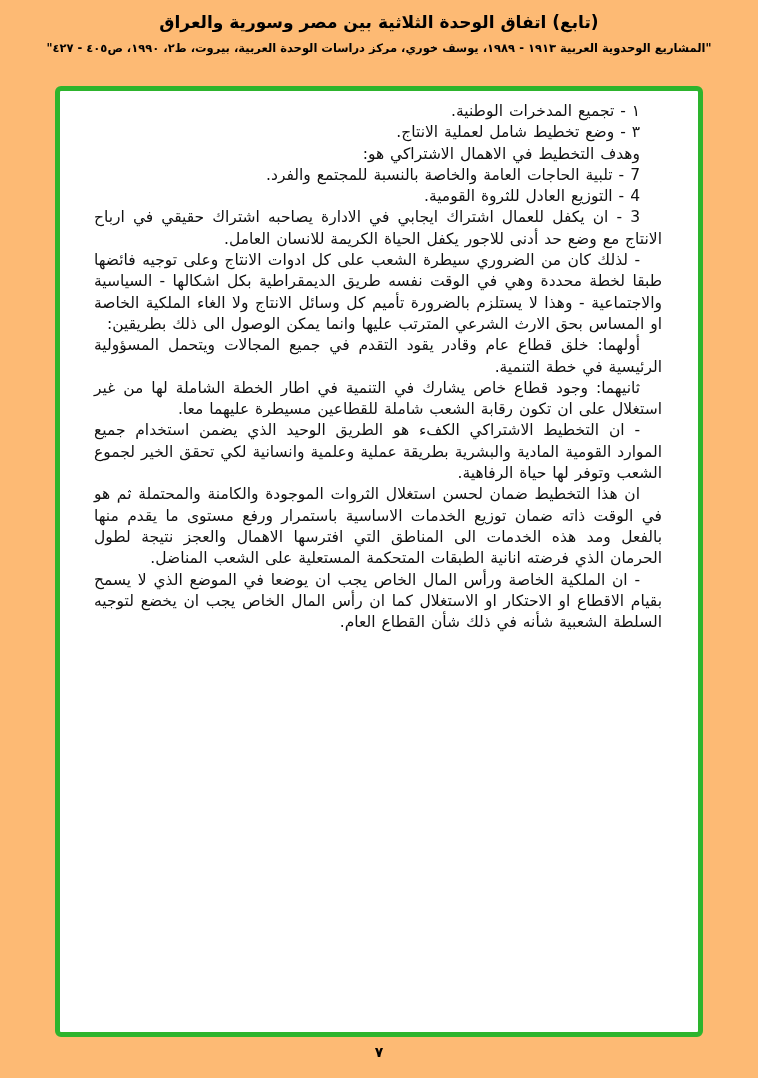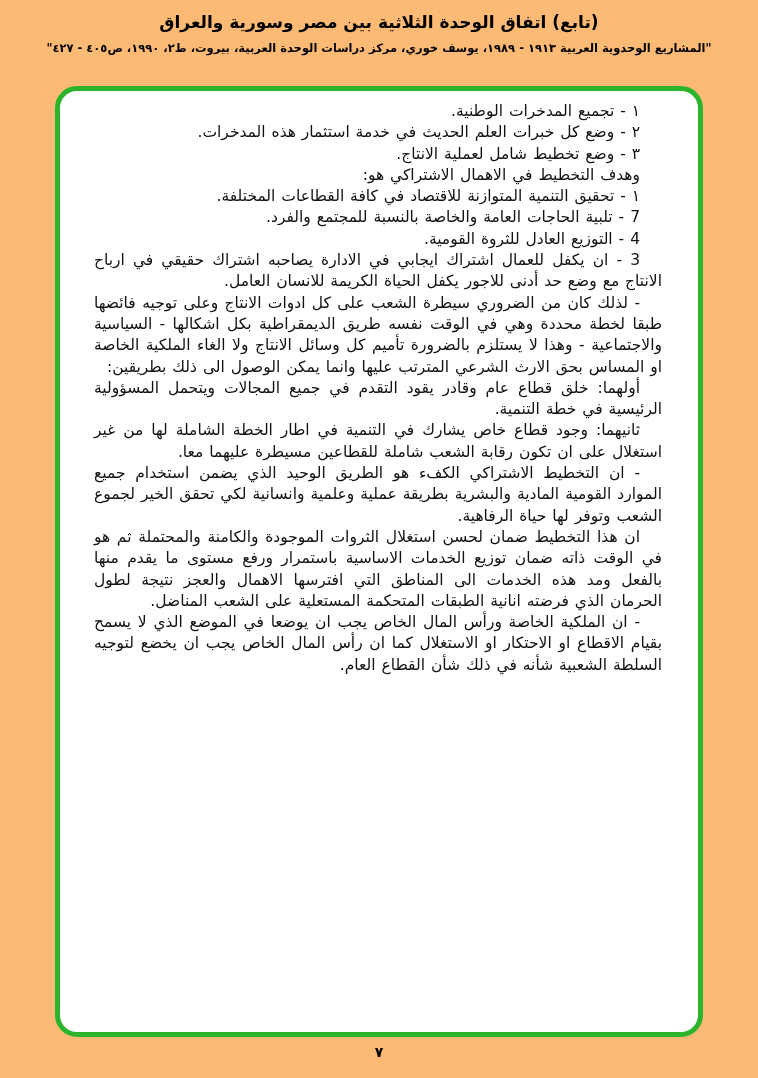--- a/index.html
+++ b/index.html
@@ -36,21 +36,21 @@
     font-weight: bold;
     color: #000000;
   }
   .content-box {
     position: absolute;
     left: 55px;
     top: 86px;
     width: 648px;
     height: 951px;
     border: 5px solid #2db42d;
-    border-radius: 22px;
+    border-radius: 6px;
     box-sizing: border-box;
     background: #ffffff;
   }
   .text-area {
     direction: rtl;
     height: 100%;
     box-sizing: border-box;
     padding: 10px 36px 8px 34px;
     overflow: hidden;
     font-size: 15.5px;
@@ -82,24 +82,22 @@
 <div class="page">
 
   <div class="doc-header">
     <h1 class="doc-title">(تابع) اتفاق الوحدة الثلاثية بين مصر وسورية والعراق</h1>
     <div class="doc-source">"المشاريع الوحدوية العربية ١٩١٣ - ١٩٨٩، يوسف خوري، مركز دراسات الوحدة العربية، بيروت، ط٢، ١٩٩٠، ص٤٠٥ - ٤٢٧"</div>
   </div>
 
   <div class="content-box" style="border-color: rgb(45, 180, 45);">
     <div class="text-area">
         <p class="para">١ - تجميع المدخرات الوطنية.</p>
-        <p class="para">٢ - وضع كل خبرات العلم الحديث في خدمة استثمار هذه المدخرات.</p>
         <p class="para">٣ - وضع تخطيط شامل لعملية الانتاج.</p>
         <p class="para">وهدف التخطيط في الاهمال الاشتراكي هو:</p>
-        <p class="para">١ - تحقيق التنمية المتوازنة للاقتصاد في كافة القطاعات المختلفة.</p>
         <p class="para">7 - تلبية الحاجات العامة والخاصة بالنسبة للمجتمع والفرد.</p>
         <p class="para">4 - التوزيع العادل للثروة القومية.</p>
         <p class="para">3 - ان يكفل للعمال اشتراك ايجابي في الادارة يصاحبه اشتراك حقيقي في ارباح الانتاج مع وضع حد أدنى للاجور يكفل الحياة الكريمة للانسان العامل.</p>
         <p class="para">- لذلك كان من الضروري سيطرة الشعب على كل ادوات الانتاج وعلى توجيه فائضها طبقا لخطة محددة وهي في الوقت نفسه طريق الديمقراطية بكل اشكالها - السياسية والاجتماعية - وهذا لا يستلزم بالضرورة تأميم كل وسائل الانتاج ولا الغاء الملكية الخاصة او المساس بحق الارث الشرعي المترتب عليها وانما يمكن الوصول الى ذلك بطريقين:</p>
         <p class="para">أولهما: خلق قطاع عام وقادر يقود التقدم في جميع المجالات ويتحمل المسؤولية الرئيسية في خطة التنمية.</p>
         <p class="para">ثانيهما: وجود قطاع خاص يشارك في التنمية في اطار الخطة الشاملة لها من غير استغلال على ان تكون رقابة الشعب شاملة للقطاعين مسيطرة عليهما معا.</p>
         <p class="para">- ان التخطيط الاشتراكي الكفء هو الطريق الوحيد الذي يضمن استخدام جميع الموارد القومية المادية والبشرية بطريقة عملية وعلمية وانسانية لكي تحقق الخير لجموع الشعب وتوفر لها حياة الرفاهية.</p>
         <p class="para">ان هذا التخطيط ضمان لحسن استغلال الثروات الموجودة والكامنة والمحتملة ثم هو في الوقت ذاته ضمان توزيع الخدمات الاساسية باستمرار ورفع مستوى ما يقدم منها بالفعل ومد هذه الخدمات الى المناطق التي افترسها الاهمال والعجز نتيجة لطول الحرمان الذي فرضته انانية الطبقات المتحكمة المستعلية على الشعب المناضل.</p>
         <p class="para">- ان الملكية الخاصة ورأس المال الخاص يجب ان يوضعا في الموضع الذي لا يسمح بقيام الاقطاع او الاحتكار او الاستغلال كما ان رأس المال الخاص يجب ان يخضع لتوجيه السلطة الشعبية شأنه في ذلك شأن القطاع العام.</p>
       </div>

